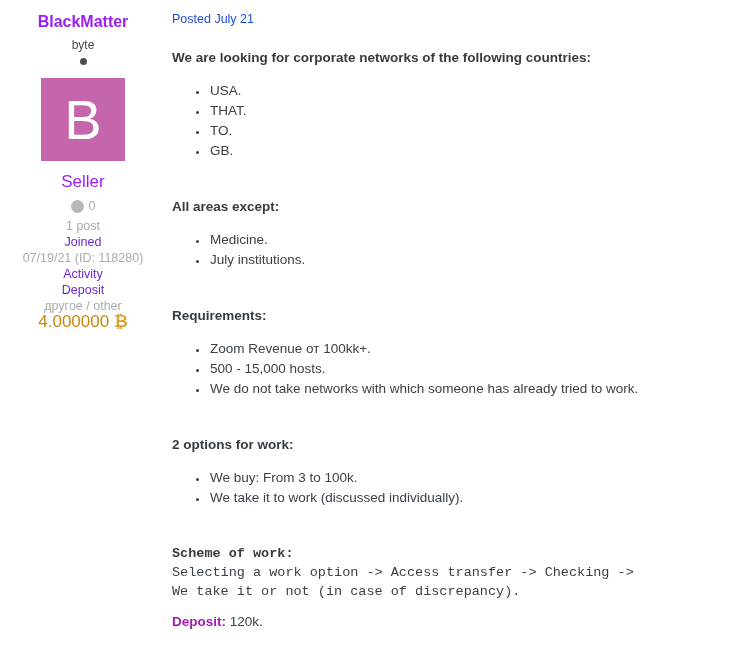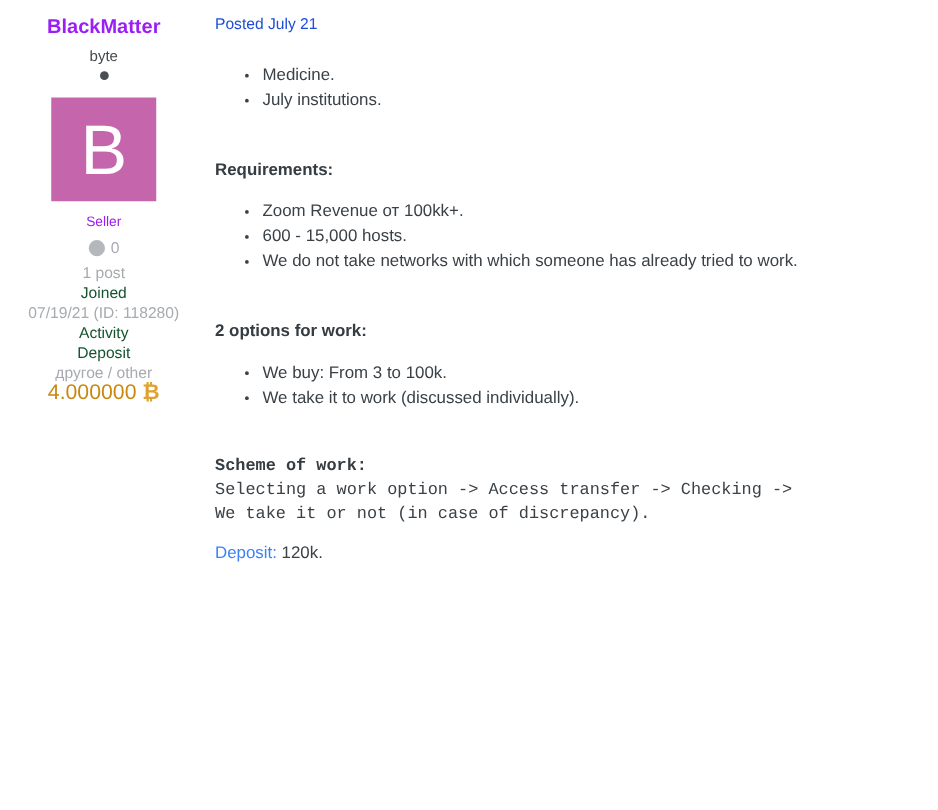--- a/index.html
+++ b/index.html
@@ -23,32 +23,32 @@
   .user-dot {
     display: inline-block; width: 7px; height: 7px; border-radius: 50%;
     background: #4a4e53; margin-bottom: 6px;
   }
   .avatar {
     width: 84px; height: 83px; margin: 3px auto 11px auto;
     background: #c566ac; color: #ffffff;
     display: flex; align-items: center; justify-content: center;
     font-size: 56px; font-weight: 300; line-height: 1; cursor: pointer;
   }
-  .group-badge { font-size: 11px; color: #9b1ef5; margin-bottom: 6px; }
+  .group-badge { font-size: 17px; color: #9b1ef5; margin-bottom: 6px; }
   .rep-row {
     display: flex; align-items: center; justify-content: center;
     gap: 5px; margin-bottom: 4px; height: 16px;
   }
   .rep-circle {
     width: 13px; height: 13px; border-radius: 50%; background: #b4b8bd;
   }
   .rep-count { font-size: 12.5px; color: #a7abaf; }
   .stat { font-size: 12.5px; line-height: 16px; }
   .stat.muted { color: #a7abaf; }
-  .stat.label { color: #14532d; }
+  .stat.label { color: #6d28d9; }
   .deposit-value { font-size: 17px; line-height: 16px; color: #c9880d; }
   .deposit-value .btc { color: #dfa231; font-weight: 700; }
 
   
   .main { flex: 1; padding: 12px 28px 0 6px; color: #3a4147; }
   .posted { font-size: 12.5px; color: #1d4ed8; margin-bottom: 24px; }
   .section { margin-bottom: 38px; }
   .section-heading {
     font-size: 13.5px; font-weight: 700; color: #353c42;
     margin: 0 0 16px 0;
@@ -58,21 +58,21 @@
     font-size: 13.5px; color: #3a4147; line-height: 20px;
     padding-left: 1px;
   }
   .section li::marker { color: #3a4147; font-size: 11px; }
   .scheme-text, .closing-text {
     font-size: 13.5px; color: #3a4147; line-height: 19px; margin: 0;
   }
   .scheme { margin-bottom: 13px; font-family: Liberation Mono, monospace; }
   .scheme .section-heading { margin-bottom: 2px; }
   .deposit-line { font-size: 13.5px; margin-bottom: 27px; }
-  .deposit-line .bold { font-weight: 400; color: #3b82f6; }
+  .deposit-line .bold { font-weight: 700; color: #a21caf; }
 </style>
 </head>
 <body>
 
 <div class="page">
 
   <div class="sidebar">
     <div class="username">BlackMatter</div>
     <div class="user-title">byte</div>
     <div><span class="user-dot"></span></div>
@@ -87,33 +87,43 @@
     <div class="stat muted">07/19/21 (ID: 118280)</div>
     <div class="stat label">Activity</div>
     <div class="stat label">Deposit</div>
     <div class="stat muted">другое / other</div>
     <div class="deposit-value"><span>4.000000</span> <span class="btc">₿</span></div>
   </div>
 
   <div class="main">
     <div class="posted">Posted July 21</div>
 
+    <div class="section">
+      <div class="section-heading">We are looking for corporate networks of the following countries:</div>
+      <ul>
+        <li>USA.</li>
+        <li>THAT.</li>
+        <li>TO.</li>
+        <li>GB.</li>
+      </ul>
+    </div>
 
     <div class="section">
+      <div class="section-heading">All areas except:</div>
       <ul>
         <li>Medicine.</li>
         <li>July institutions.</li>
       </ul>
     </div>
 
     <div class="section">
       <div class="section-heading">Requirements:</div>
       <ul>
         <li>Zoom Revenue от 100kk+.</li>
-        <li>600 - 15,000 hosts.</li>
+        <li>500 - 15,000 hosts.</li>
         <li>We do not take networks with which someone has already tried to work.</li>
       </ul>
     </div>
 
     <div class="section">
       <div class="section-heading">2 options for work:</div>
       <ul>
         <li>We buy: From 3 to 100k.</li>
         <li>We take it to work (discussed individually).</li>
       </ul>

